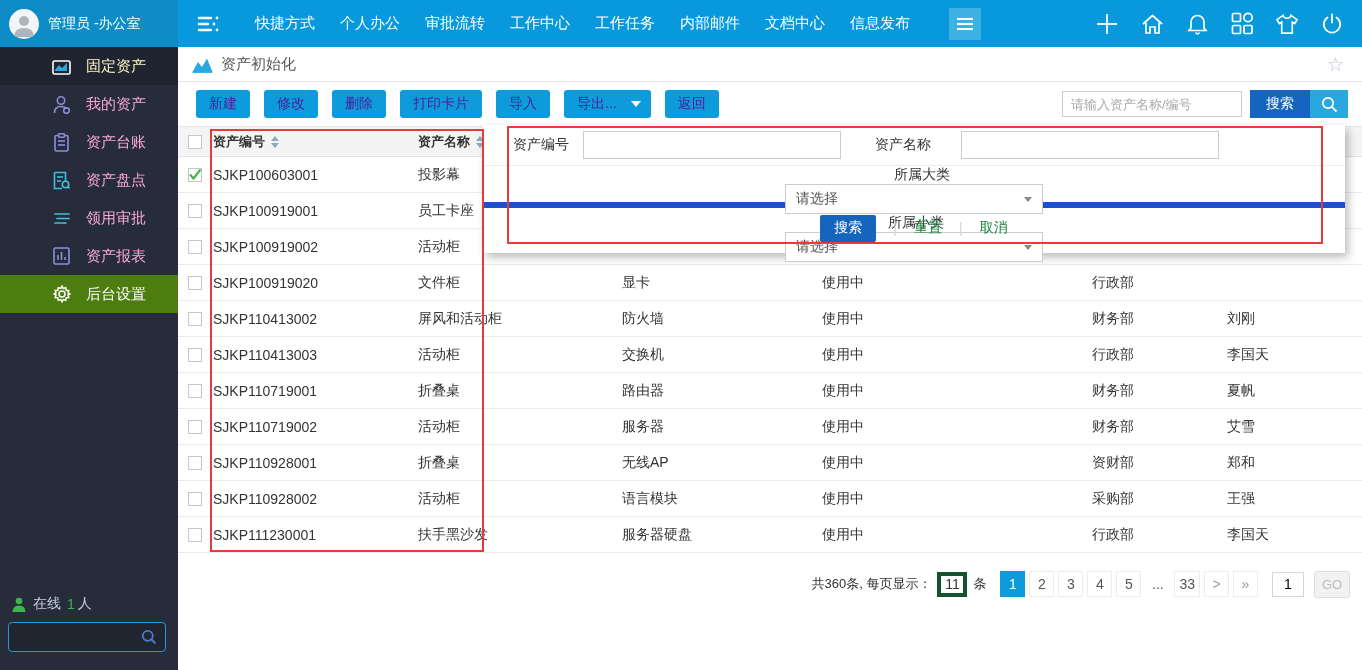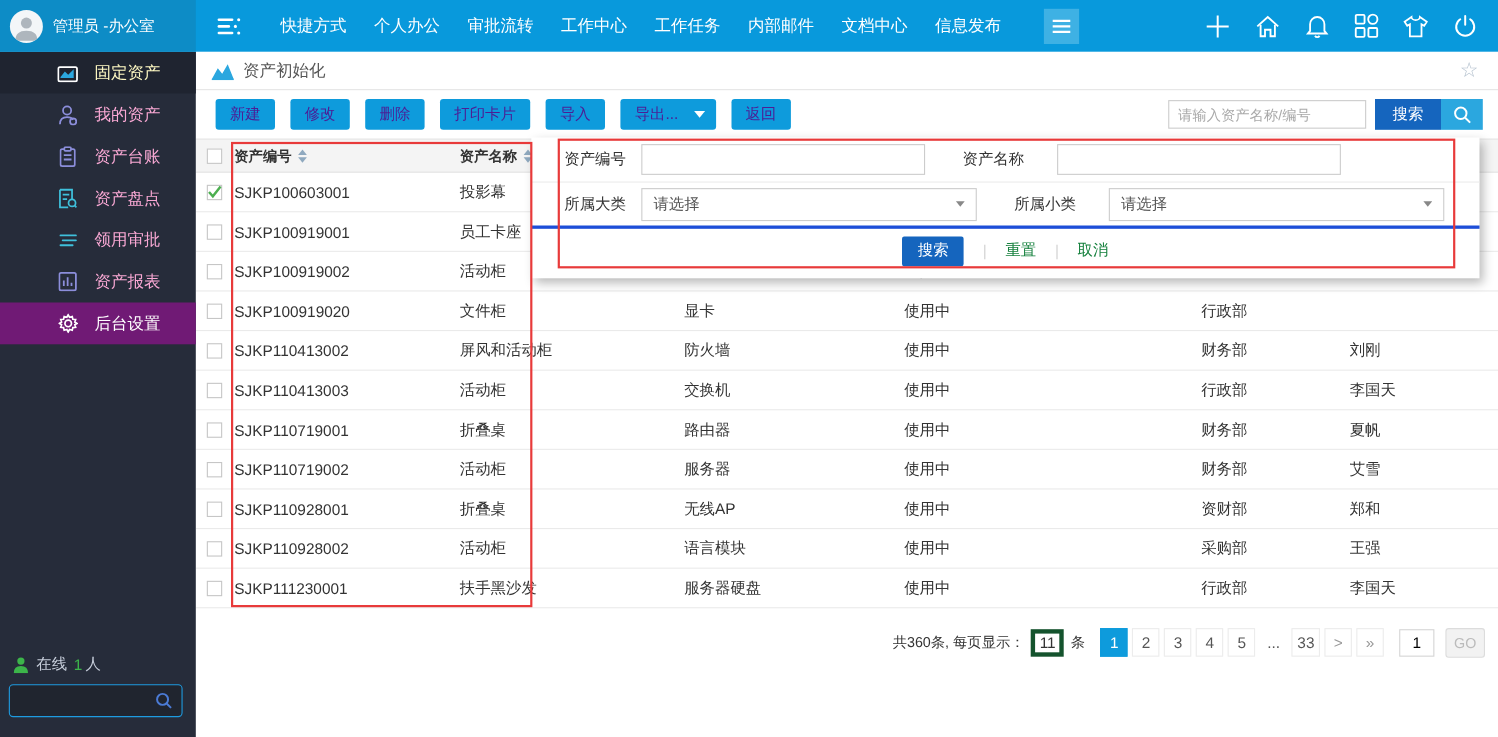--- a/index.html
+++ b/index.html
@@ -25,21 +25,21 @@
   .tb-icon { width:24px; height:24px; display:flex; align-items:center; justify-content:center; cursor:pointer; }
 
   
   .sidebar { position:absolute; left:0; top:47px; width:178px; height:623px;
              background:#262C3A; z-index:15; }
   .side-item { height:38px; display:flex; align-items:center; padding-left:52px;
                color:#f9a8d4; font-size:15px; cursor:pointer; }
   .side-item .s-icon { width:19px; height:19px; margin-right:15px; display:flex;
                        align-items:center; justify-content:center; flex:none; }
   .side-item.module { background:#1F2430; color:#fef9c3; }
-  .side-item.active { background:#701a75; color:#fff; }
+  .side-item.active { background:#4d7c0f; color:#fff; }
   .online-row { position:absolute; left:12px; top:548px; display:flex; align-items:center;
                 color:#C6CDDA; font-size:14px; }
   .online-row .count { color:#3CB54A; margin:0 3px 0 6px; }
   .side-search { position:absolute; left:8px; top:575px; width:158px; height:30px;
                  border:1px solid #1E9BE0; border-radius:4px; background:#20252F;
                  display:flex; align-items:center; }
   .side-search input { flex:1; background:transparent; border:none; outline:none;
                        color:#cfd6e0; font-size:13px; padding:0 6px; min-width:0; }
   .side-search .mag { margin-right:8px; }
 
@@ -104,27 +104,27 @@
              font-size:14px; margin-left:8px; outline:none; }
   .pg-go { width:36px; height:27px; background:#F2F2F2; border:1px solid #DCDCDC; color:#BBB;
            font-size:13px; border-radius:3px; margin-left:4px; cursor:pointer;
            font-family:"Liberation Sans","DejaVu Sans",sans-serif; }
 
   
   .overlay { position:absolute; left:483px; top:125px; width:862px; height:128px;
              background:#fff; box-shadow:3px 4px 9px rgba(0,0,0,0.28); z-index:30; }
   .ov-row { display:flex; align-items:center; }
   .ov-row1 { height:41px; border-bottom:1px solid #ECECEC; }
-  .ov-row2 { height:42px; border-bottom:3px solid #1d4ed8; }
+  .ov-row2 { height:42px; border-bottom:6px solid #1d4ed8;flex-direction:column; }
   .ov-row3 { height:40px; justify-content:center; gap:17px; }
   .ov-label1 { width:100px; padding-left:30px; font-size:14px; color:#333; flex:none; }
   .ov-label2 { width:120px; padding-left:34px; font-size:14px; color:#333; flex:none; }
   .ov-input { width:258px; height:28px; border:1px solid #CCC; outline:none;
               font-size:13px; padding:0 8px; flex:none; }
-  .ov-select { width:305px; height:30px; border:1px solid #CCC; display:flex; align-items:center;
+  .ov-select { width:258px; height:30px; border:1px solid #CCC; display:flex; align-items:center;
                justify-content:space-between; padding:0 10px; font-size:14px; color:#555;
                flex:none; cursor:pointer; background:#fff; }
   .ov-select .caret-dn { border-top-color:#888; border-left-width:4px; border-right-width:4px; border-top-width:5px; }
   .ov-btn-search { width:56px; height:27px; background:#1565BE; color:#fff; border:none;
                    border-radius:2px; font-size:14px; cursor:pointer;
                    font-family:"Liberation Sans","DejaVu Sans",sans-serif; }
   .ov-sep { color:#D5D5D5; font-size:14px; }
   .ov-link { color:#15803d; font-size:14px; cursor:pointer; }
 
   

